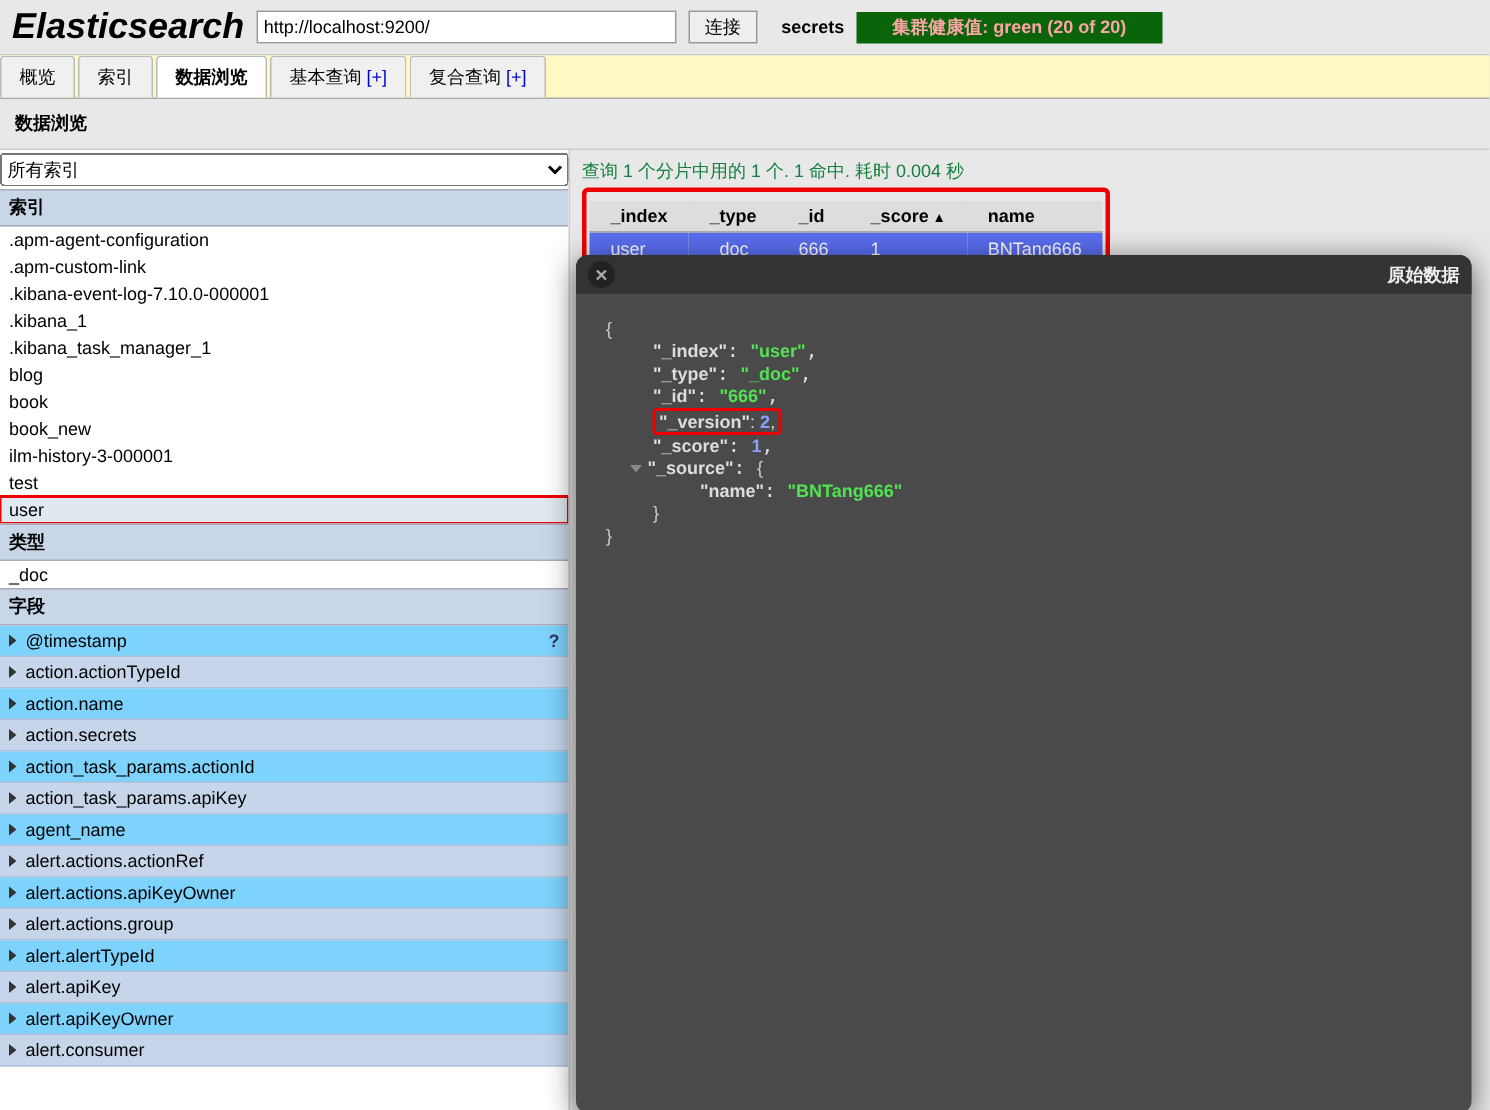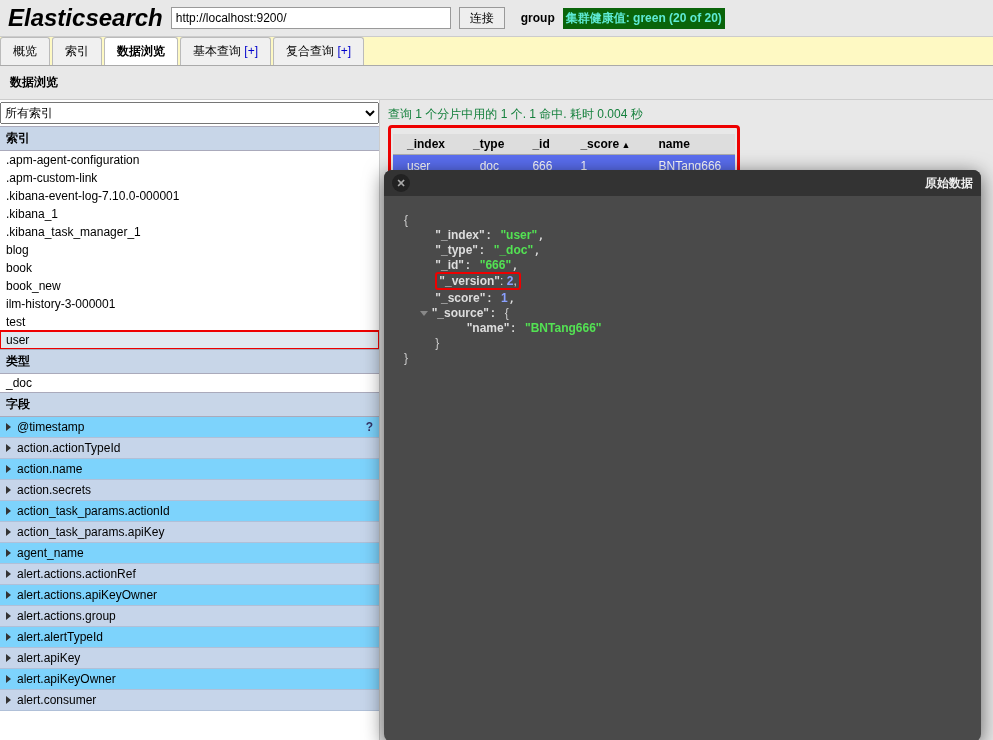--- a/index.html
+++ b/index.html
@@ -2,21 +2,21 @@
 <html><head>
 <meta charset="utf-8">
 <style>
 * { margin:0; padding:0; box-sizing:border-box; font-family:Verdana,Arial,sans-serif; font-size:12px; }
 body { background:#e8e8e8; width:993px; height:740px; overflow:hidden; }
 .header { display:flex; align-items:center; padding:4px 8px; gap:8px; border-bottom:1px solid #ccc; }
 .logo { font-size:24px; font-weight:bold; font-style:italic; }
 .url-input { width:280px; height:22px; border:1px solid #999; padding:0 4px; }
 .connect-btn { height:22px; padding:0 10px; border:1px solid #999; background:#eee; cursor:pointer; }
 .user-label { font-weight:bold; margin-left:8px; }
-.health { background:#0a640a; color:#5eead4; padding:2px 3px; font-weight:bold; }
+.health { background:#0a640a; color:#fca5a5; padding:2px 24px; font-weight:bold; }
 .tabs { display:flex; border-bottom:1px solid #aaa; background:#fef9c3; }
 .tab { padding:5px 12px; border:1px solid #bbb; border-bottom:none; background:#f0f0f0; cursor:pointer; margin-right:2px; border-radius:3px 3px 0 0; }
 .tab.active { background:#fff; font-weight:bold; }
 .tab .plus { color:#0000cc; }
 .subheader { padding:8px 10px; font-weight:bold; background:#e8e8e8; border-bottom:1px solid #ccc; }
 .main { display:flex; height:calc(100% - 92px); }
 .sidebar { width:380px; background:#fff; border-right:1px solid #ccc; overflow:hidden; display:flex; flex-direction:column; }
 .idx-select { width:100%; height:22px; margin:2px 0; }
 .sec-header { background:#c8d6e8; padding:3px 6px; font-weight:bold; border-top:1px solid #aab; border-bottom:1px solid #aab; }
 .idx-list { max-height:200px; overflow:auto; }
@@ -48,21 +48,21 @@
 .ver-hl { border:2px solid #e00; border-radius:3px; display:inline-block; padding:0 2px; }
 .arrow-down { display:inline-block; width:0; height:0; border-left:4px solid transparent; border-right:4px solid transparent; border-top:5px solid #888; margin-right:4px; vertical-align:middle;}
 </style>
 </head>
 <body>
 
 <div class="header">
   <span class="logo">Elasticsearch</span>
   <input class="url-input" value="http://localhost:9200/" style="">
   <button class="connect-btn">连接</button>
-  <span class="user-label">group</span>
+  <span class="user-label">secrets</span>
   <span class="health">集群健康值: green (20 of 20)</span>
 </div>
 
 <div class="tabs" id="tabs">
     <div class="tab">概览</div>
     <div class="tab">索引</div>
     <div class="tab active">数据浏览</div>
     <div class="tab">基本查询 <span class="plus">[+]</span></div>
     <div class="tab">复合查询 <span class="plus">[+]</span></div>
   </div>

